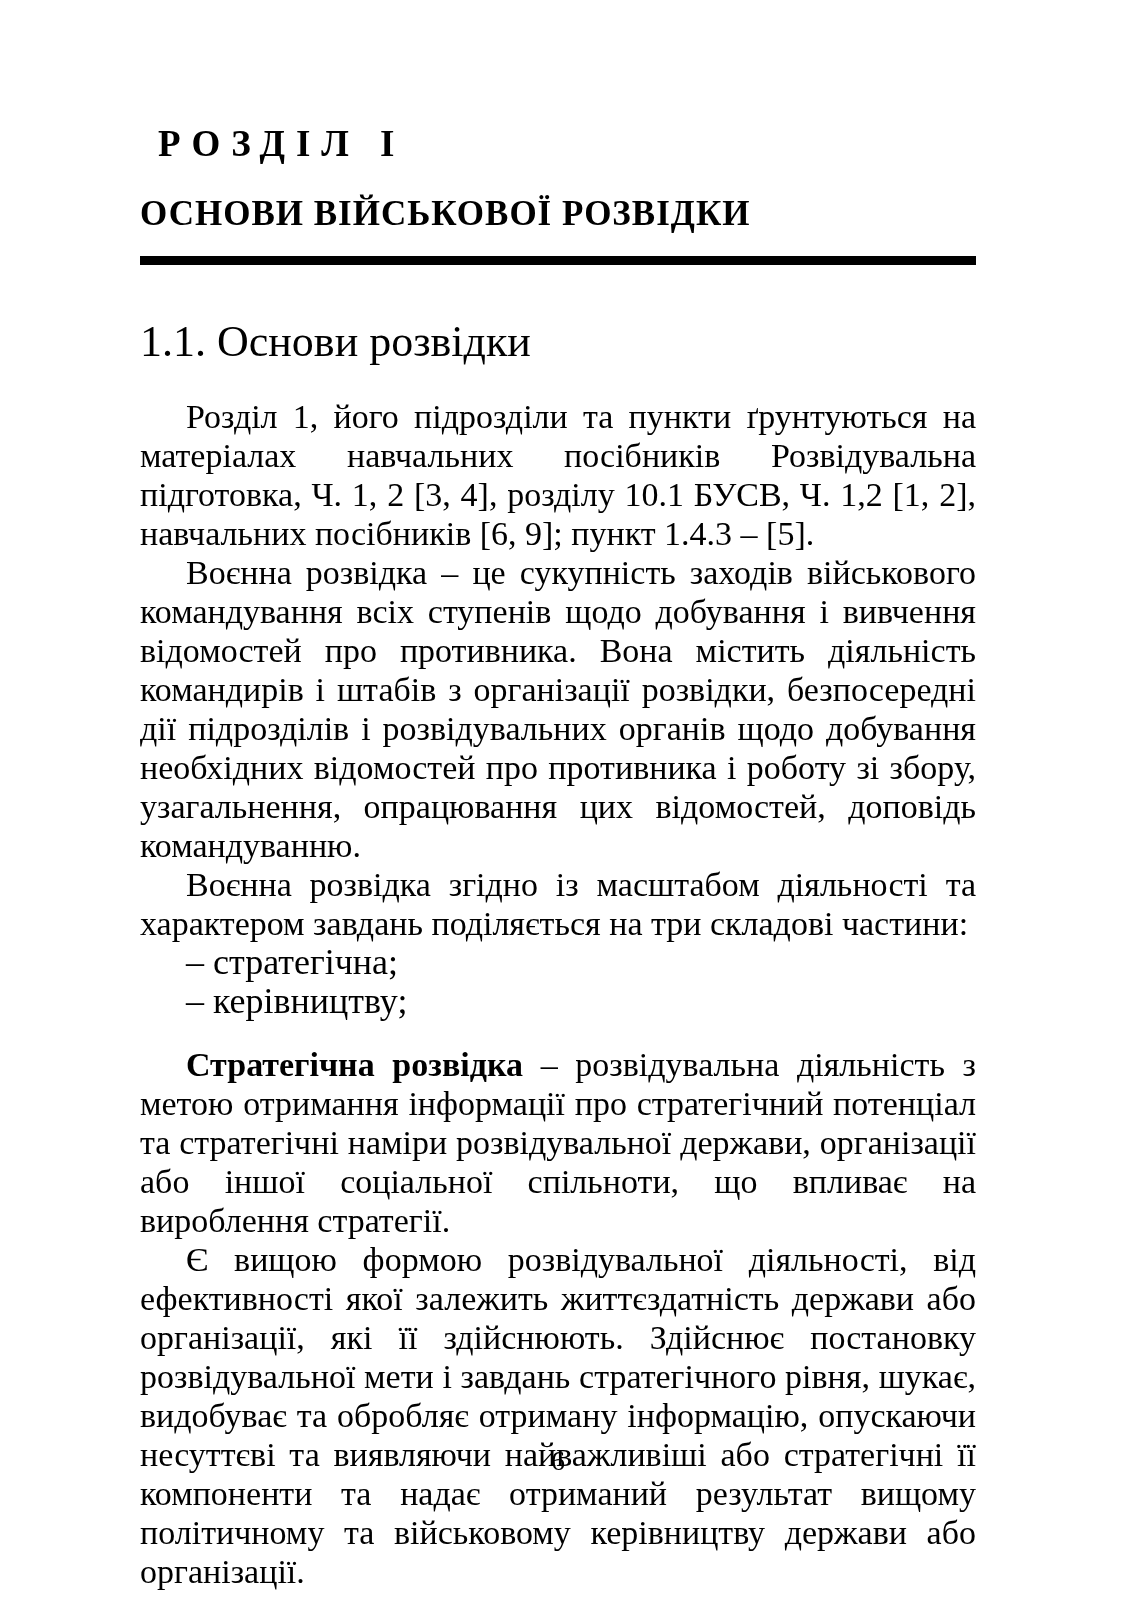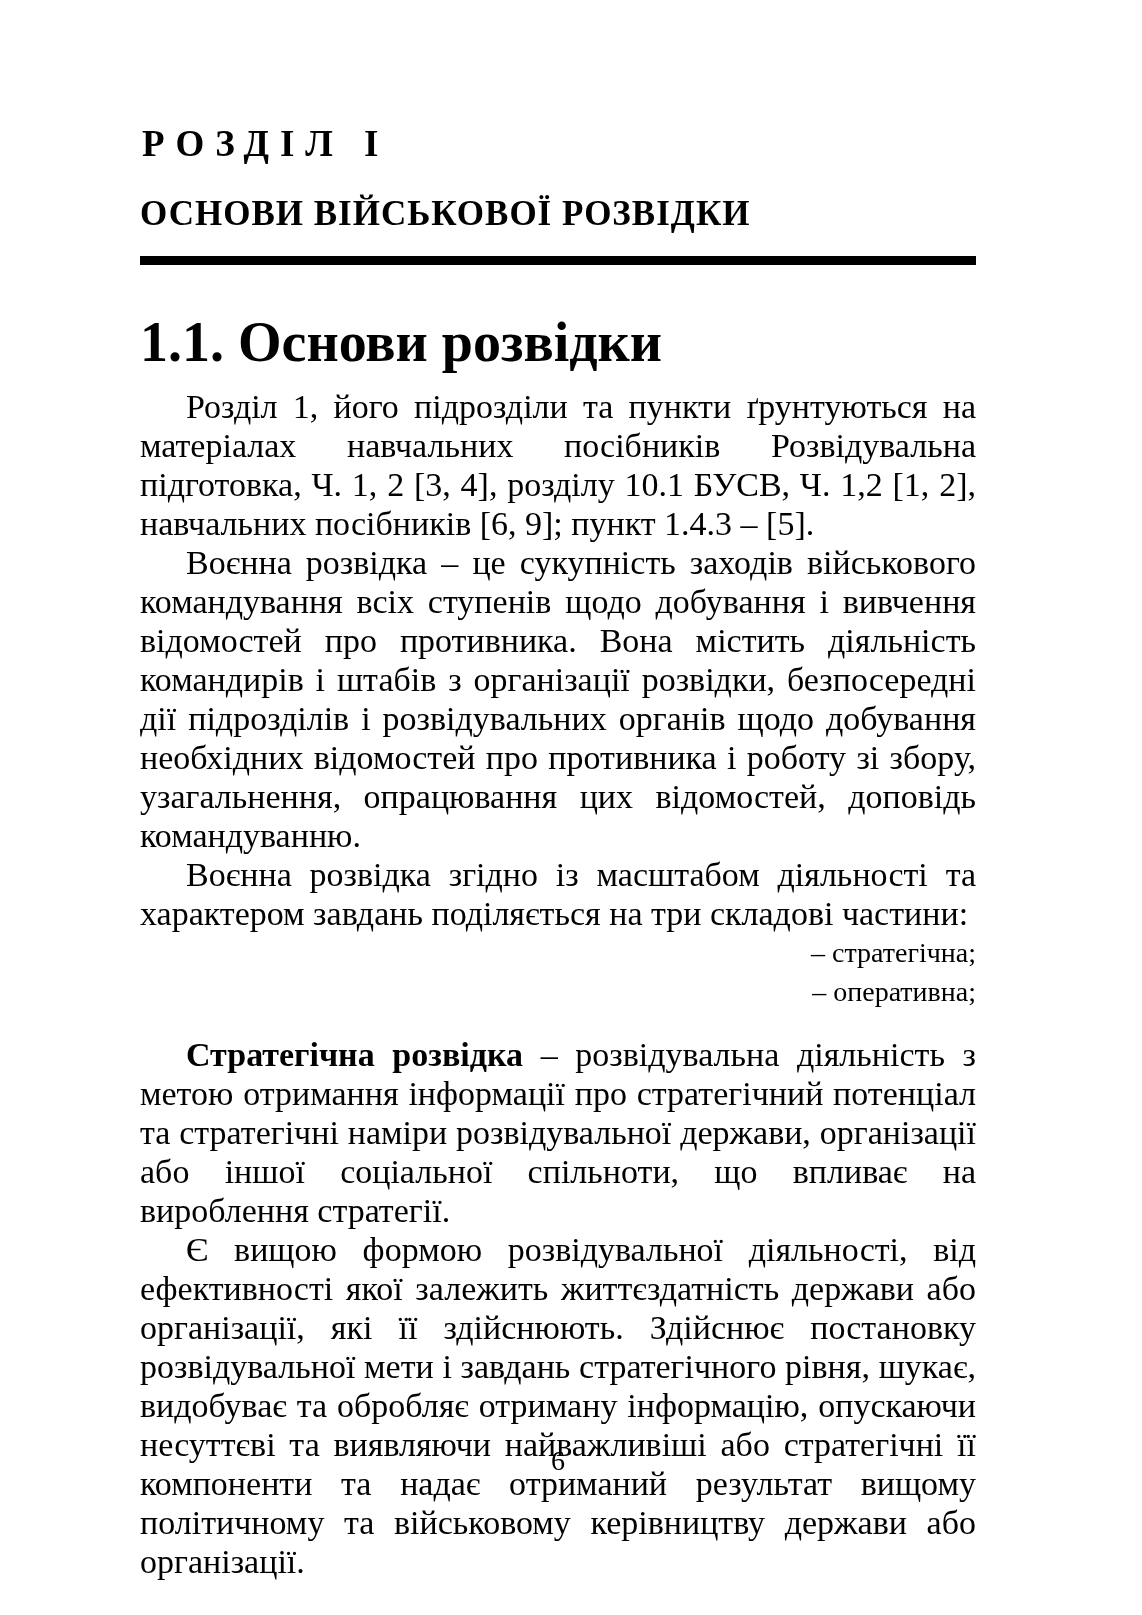--- a/index.html
+++ b/index.html
@@ -17,57 +17,57 @@
       overflow: hidden;
       box-sizing: border-box;
     }
     .content {
       position: absolute;
       left: 140px;
       top: 122px;
       width: 836px;
     }
     .chapter-label {
-      margin: 0 0 26px 2px;
+      margin: 0 0 26px 18px;
       font-size: 37px;
       font-weight: bold;
       letter-spacing: 11px;
       line-height: 44px;
     }
     .chapter-title {
       margin: 0 0 20px 0;
       font-size: 35px;
       font-weight: bold;
       letter-spacing: 1px;
       line-height: 44px;
     }
     .rule {
       height: 9px;
       background: #000000;
       width: 100%;
     }
     .section-heading {
-      margin: 52px 0 20px 0;
-      font-size: 56px;
-      font-weight: bold;
+      margin: 52px 0 30px 0;
+      font-size: 44px;
+      font-weight: normal;
       line-height: 50px;
     }
     .para {
       margin: 0;
       font-size: 34px;
       line-height: 39px;
       text-align: justify;
       text-indent: 46px;
     }
     .list-item {
       margin: 0;
-      font-size: 28px;
+      font-size: 36px;
       line-height: 39px;
       padding-left: 46px;
-      text-align: right;
+      text-align: left;
     }
     .para-after-list {
       margin-top: 24px;
     }
     .page-number {
       position: absolute;
       left: 140px;
       top: 1444px;
       width: 836px;
       text-align: center;
@@ -90,21 +90,21 @@
     <h3 class="section-heading">1.1. Основи розвідки</h3>
 
     <p class="para">Розділ 1, його підрозділи та пункти ґрунтуються на матеріалах навчальних посібників Розвідувальна підготовка, Ч. 1, 2 [3, 4], розділу 10.1 БУСВ, Ч. 1,2 [1, 2], навчальних посібників [6, 9]; пункт 1.4.3 – [5].</p>
 
     <p class="para">Воєнна розвідка – це сукупність заходів військового командування всіх ступенів щодо добування і вивчення відомостей про противника. Вона містить діяльність командирів і штабів з організації розвідки, безпосередні дії підрозділів і розвідувальних органів щодо добування необхідних відомостей про противника і роботу зі збору, узагальнення, опрацювання цих відомостей, доповідь командуванню.</p>
 
     <p class="para">Воєнна розвідка згідно із масштабом діяльності та характером завдань поділяється на три складові частини:</p>
 
     <p class="list-item">– стратегічна;</p>
 
-    <p class="list-item">– оперативна;</p>
+    <p class="list-item">– керівництву;</p>
 
 
     <p class="para para-after-list"><strong>Стратегічна розвідка</strong><span> – розвідувальна діяльність з метою отримання інформації про стратегічний потенціал та стратегічні наміри розвідувальної держави, організації або іншої соціальної спільноти, що впливає на вироблення стратегії.</span></p>
 
     <p class="para">Є вищою формою розвідувальної діяльності, від ефективності якої залежить життєздатність держави або організації, які її здійснюють. Здійснює постановку розвідувальної мети і завдань стратегічного рівня, шукає, видобуває та обробляє отриману інформацію, опускаючи несуттєві та виявляючи найважливіші або стратегічні її компоненти та надає отриманий результат вищому політичному та військовому керівництву держави або організації.</p>
 
   </div>
 
   <div class="page-number">6</div>
 </div>

